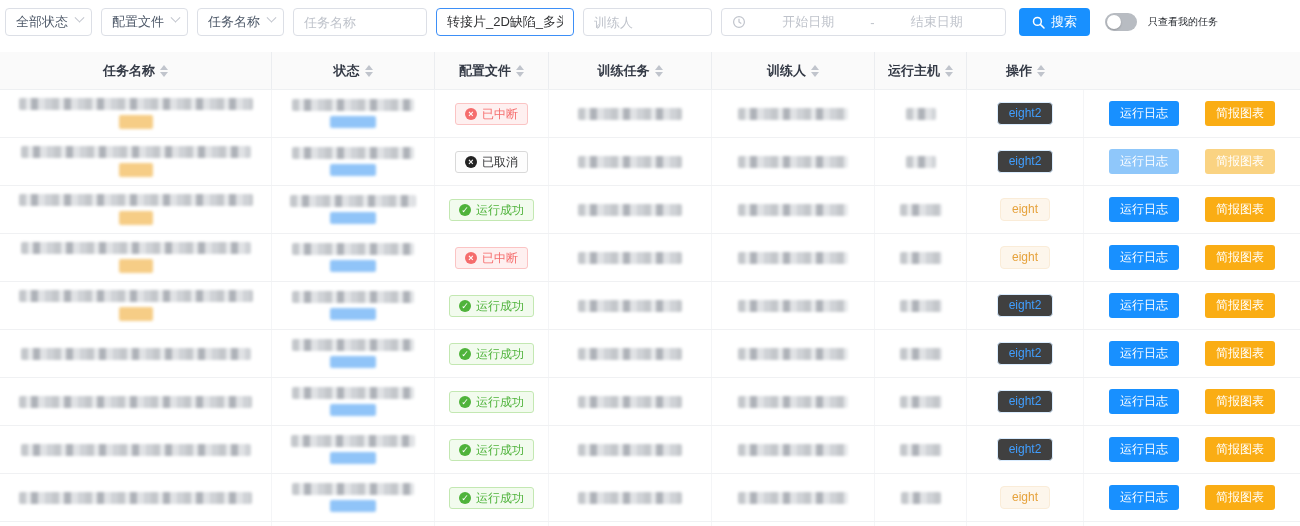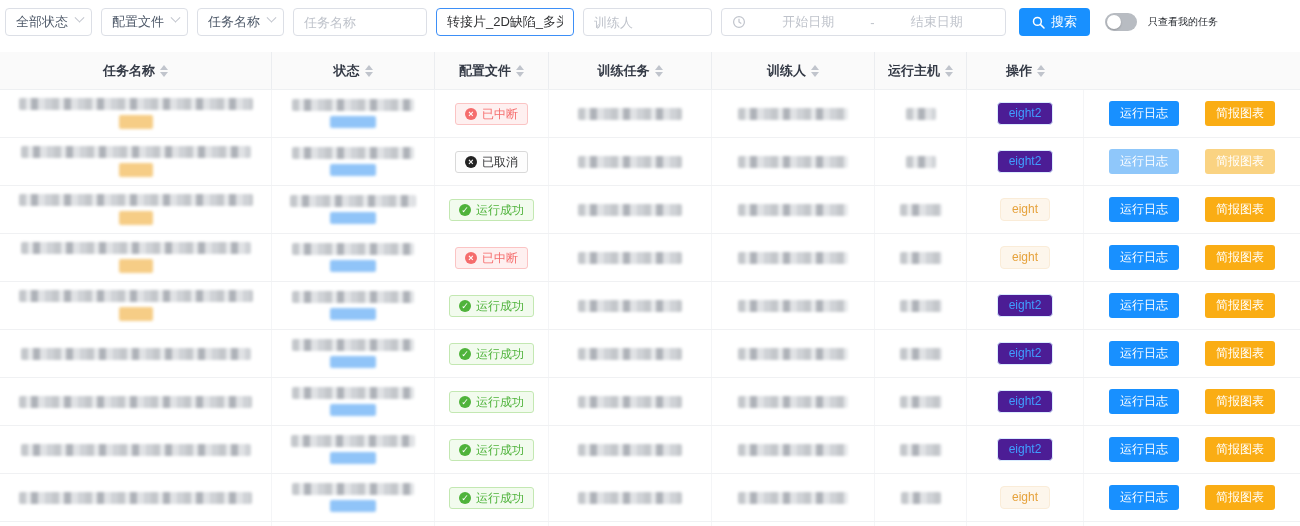--- a/index.html
+++ b/index.html
@@ -63,21 +63,21 @@
     text-align:center; font-style:normal; font-weight:700; }
   .st-interrupted { color:#f56c6c; background:#fef0f0; border:1px solid #fbc4c4; }
   .st-interrupted .dot { background:#f56c6c; }
   .st-cancelled { color:#303133; background:#fdfdfd; border:1px solid #d9d9d9; }
   .st-cancelled .dot { background:#222; }
   .st-success { color:#4fb33b; background:#f2fbee; border:1px solid #c3e8b2; }
   .st-success .dot { background:#4fb33b; }
 
   
   .host { font-size:12px; padding:4px 11px; border-radius:4px; line-height:13px; }
-  .host-blue { color:#409eff; background:#4c1d95; border:1px solid #d9ecff; }
+  .host-blue { color:#409eff; background:#404040; border:1px solid #d9ecff; }
   .host-yellow { color:#e6a23c; background:#fdf6ec; border:1px solid #faecd8; }
 
   
   .col-actions { flex-direction:row; gap:26px; }
   .act { border:none; border-radius:3px; color:#fff; font-size:12px; padding:6px 11px; cursor:pointer;
     font-family:inherit; line-height:13px; }
   .act.log { background:#1890ff; }
   .act.report { background:#faad14; }
   .act.log.disabled { background:#8fc7fa; }
   .act.report.disabled { background:#fad382; }

